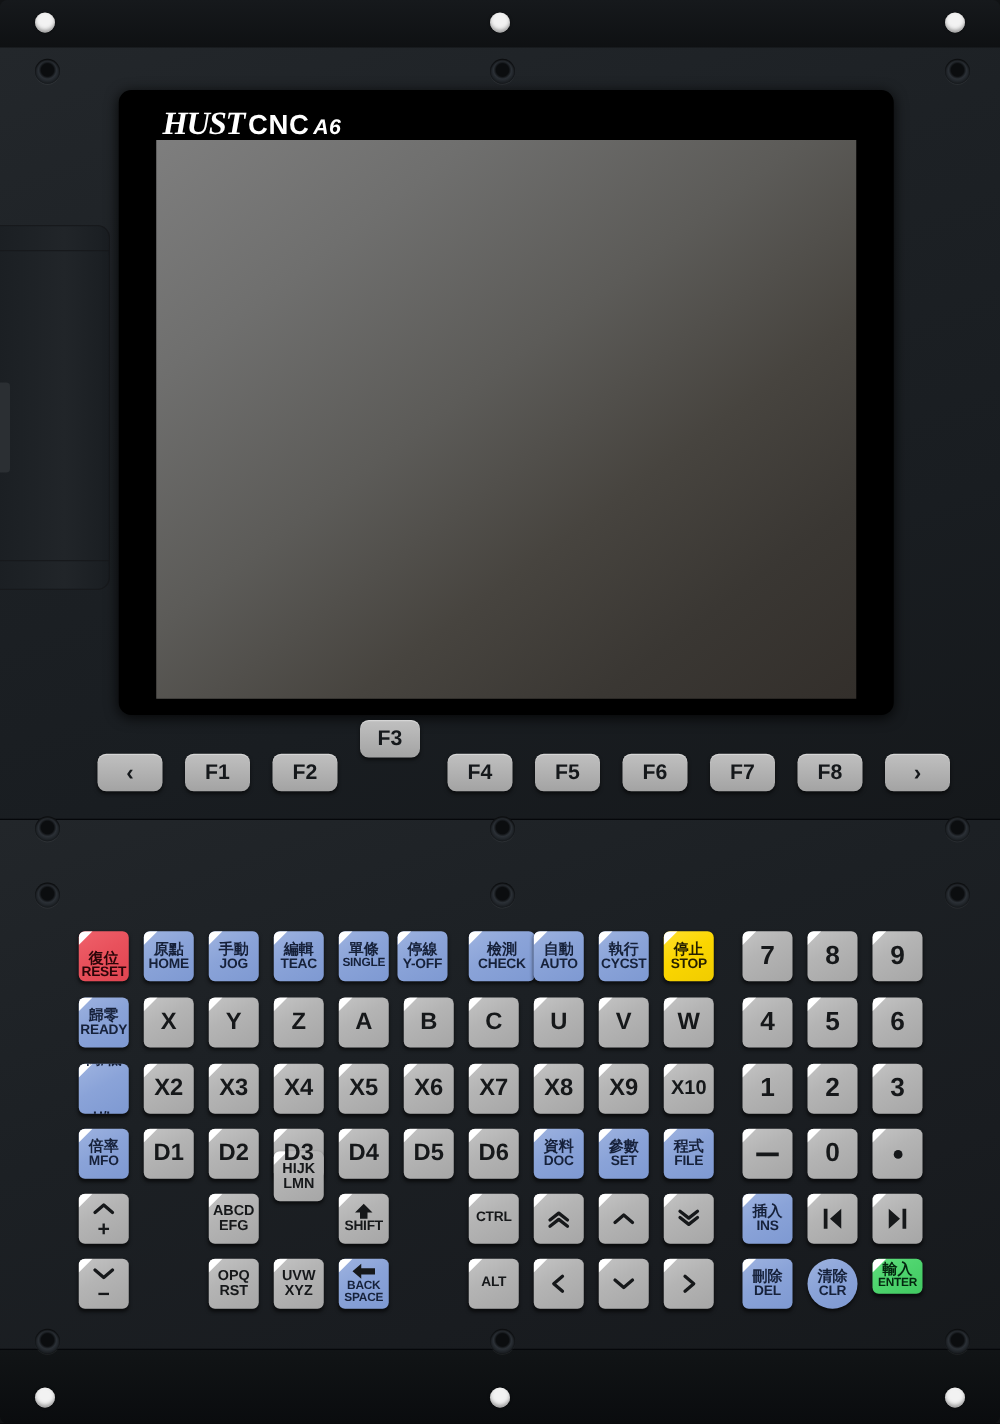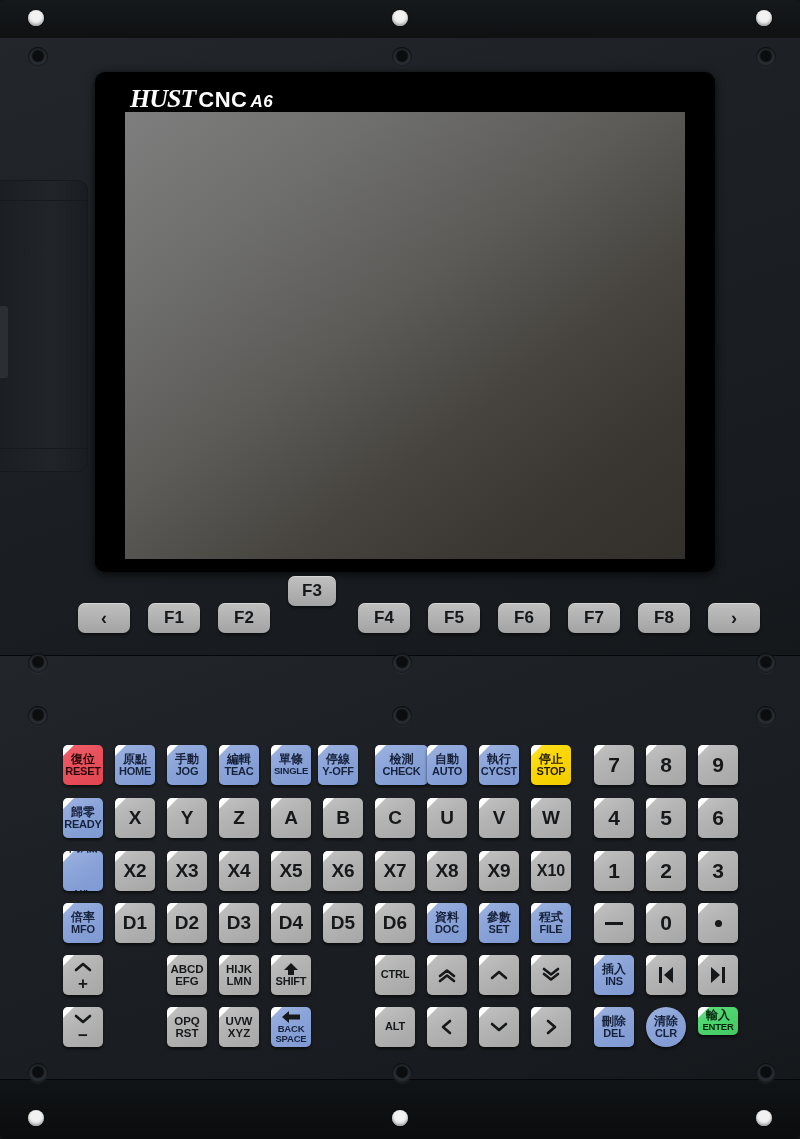--- a/index.html
+++ b/index.html
@@ -257,21 +257,21 @@
       </div>
       <div class="fkey" style="left: 638px; top: 603px; width: 52px;">
         <span>F8</span>
       </div>
       <div class="fkey" style="left: 708px; top: 603px; width: 52px;">
         <span class="arrow">›</span>
       </div>
     </div>
 
   <div id="keypad">
-      <div class="key red" style="left: 63px; top: 745px; width: 40px; height: 40px;">
+      <div class="key red" style="left: 63px; top: 745px; width: 40px; height: 40px; justify-content: flex-end;">
         <div class="cn">復位</div>
         <div class="en">RESET</div>
       </div>
       <div class="key blue" style="left: 115px; top: 745px; width: 40px; height: 40px;">
         <div class="cn">原點</div>
         <div class="en">HOME</div>
       </div>
       <div class="key blue" style="left: 167px; top: 745px; width: 40px; height: 40px;">
         <div class="cn">手動</div>
         <div class="en">JOG</div>
@@ -445,21 +445,21 @@
       <div class="key gray" style="left: 63px; top: 1007px; width: 40px; height: 40px;">
         <svg width="22" height="16" viewBox="0 0 22 16">
           <path fill="none" stroke="#16181a" stroke-width="2.6" stroke-linecap="round" stroke-linejoin="round" d="M4 5 L11 11 L18 5"></path>
         </svg>
         <div class="glyph">−</div>
       </div>
       <div class="key gray" style="left: 167px; top: 955px; width: 40px; height: 40px;">
         <div class="txt2">ABCD</div>
         <div class="txt2">EFG</div>
       </div>
-      <div class="key gray" style="left: 219px; top: 955px; width: 40px; height: 40px;">
+      <div class="key gray" style="left: 219px; top: 921px; width: 40px; height: 40px;">
         <div class="txt2">HIJK</div>
         <div class="txt2">LMN</div>
       </div>
       <div class="key gray" style="left: 167px; top: 1007px; width: 40px; height: 40px;">
         <div class="txt2">OPQ</div>
         <div class="txt2">RST</div>
       </div>
       <div class="key gray" style="left: 219px; top: 1007px; width: 40px; height: 40px;">
         <div class="txt2">UVW</div>
         <div class="txt2">XYZ</div>

